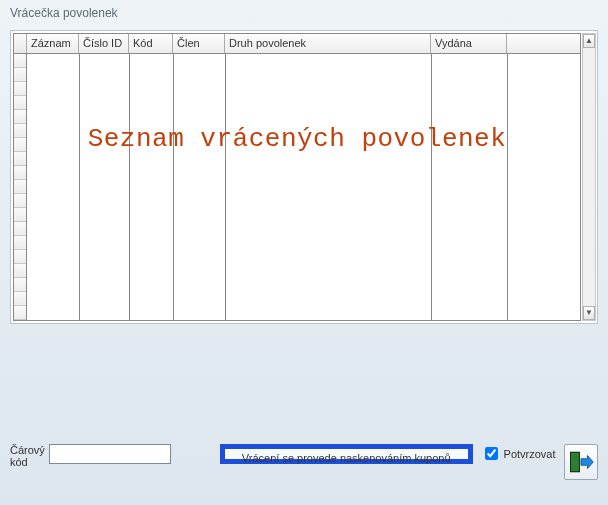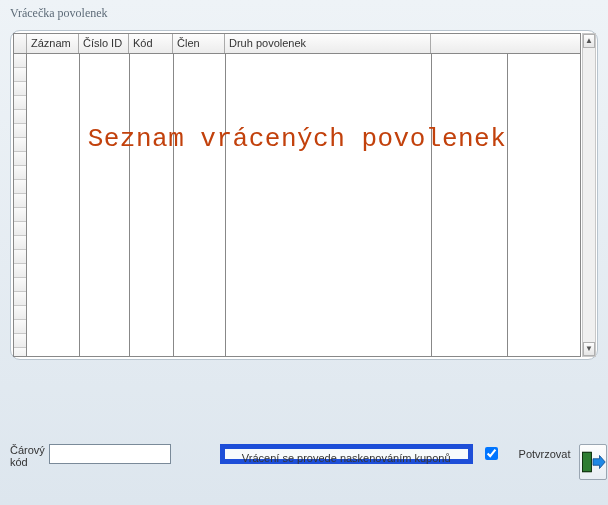--- a/index.html
+++ b/index.html
@@ -13,29 +13,28 @@
   }
   .window {
     width: 608px; height: 505px;
     position: relative;
   }
   .titlebar {
     height: 26px;
     padding: 6px 10px 0 10px;
     color: #5d6b78;
     font-size: 12px;
-    font-family: Liberation Serif, serif;
   }
   .content {
     position: absolute;
     left: 10px; top: 30px;
-    width: 588px; height: 330px;
+    width: 588px; height: 294px;
     background: #fff;
     border: 1px solid #b8c4ce;
-    border-radius: 10px;
+    border-radius: 0;
     box-shadow: inset 1px 1px 0 #fff;
   }
   .grid {
     position: absolute;
     left: 2px; top: 2px; right: 16px; bottom: 2px;
     border: 1px solid #888;
     background: #fff;
     overflow: hidden;
   }
   .grid-header {
@@ -130,21 +129,21 @@
     height: 20px;
     border: 5px solid #1d4ed8;
     background: #f7fafc;
     padding: 3px 17px;
     color: #333;
     margin-left: 45px;
   }
   .bottombar .chkwrap {
     display: flex;
     align-items: center;
-    gap: 18px;
+    gap: 3px;
     margin-left: 4px;
   }
   .bottombar .chkwrap input {
     width: 13px; height: 13px;
   }
   .bottombar .spacer { flex: 1; }
   .exitbtn {
     width: 44px; height: 36px;
     border: 1px solid #9aa6b2;
     background: linear-gradient(#fdfdfd,#e8eef4);
@@ -166,20 +165,21 @@
   <div class="content">
 
     <div class="grid">
       <div class="grid-header">
         <div class="hcell" style="width:13px;background:linear-gradient(#fafafa,#e8e8e8);"></div>
         <div class="hcell" style="width:52px">Záznam</div>
         <div class="hcell" style="width:50px">Číslo ID</div>
         <div class="hcell" style="width:44px">Kód</div>
         <div class="hcell" style="width:52px">Člen</div>
         <div class="hcell" style="width:206px">Druh povolenek</div>
+        <div class="hcell" style="width:76px">Vydána</div>
       </div>
 
       <div class="grid-body">
         <div class="rowstub-col">
           <div class="rowstub"></div>
             <div class="rowstub"></div>
             <div class="rowstub"></div>
           <div class="rowstub"></div>
             <div class="rowstub"></div>
             <div class="rowstub"></div>

